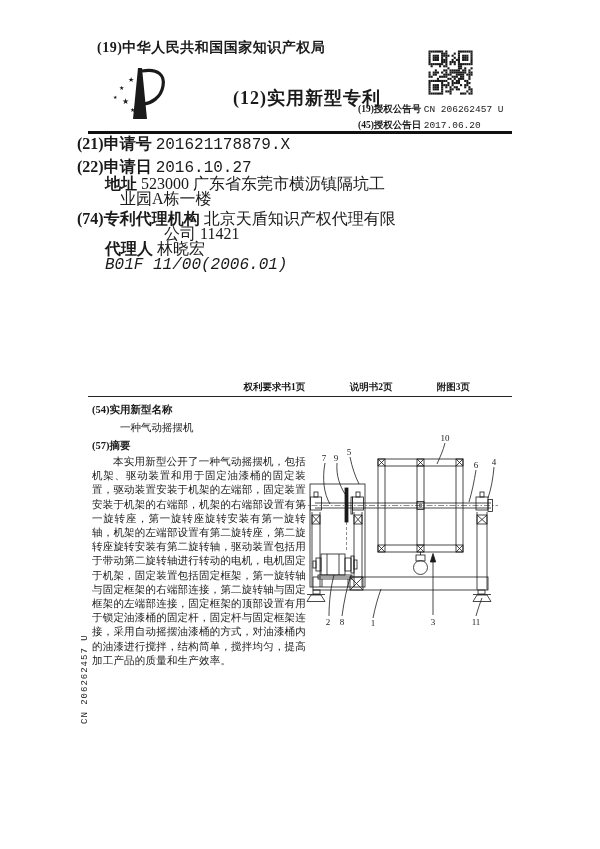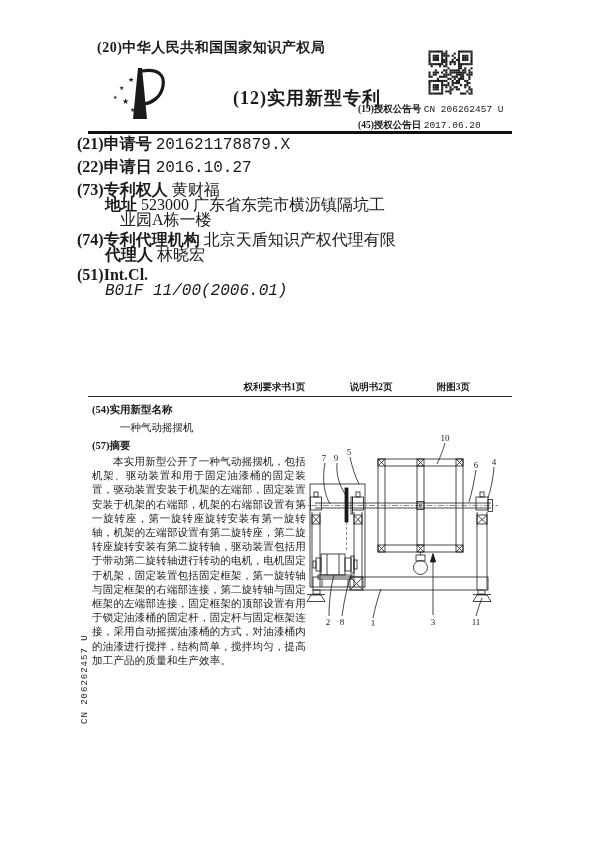--- a/index.html
+++ b/index.html
@@ -62,21 +62,21 @@
     transform:rotate(-90deg);transform-origin:left top;
     font-family:"Liberation Mono","DejaVu Sans Mono",monospace;
     font-size:9px;letter-spacing:1px;white-space:nowrap;color:#222;
   }
 </style>
 </head>
 <body>
 
 <div class="page">
 
-  <div class="office-name">(20)中华人民共和国国家知识产权局</div>
+  <div class="office-name">(19)中华人民共和国国家知识产权局</div>
 
   <div class="logo">
     <svg width="58" height="64" viewBox="0 0 58 64" aria-hidden="true">
       <polygon points="28,6 32,6 37,57 23,57" fill="#1a1a1a"></polygon>
       <path d="M32,9 C49,6 55,14 53,24 C51,36 41,41 34,42" fill="none" stroke="#1a1a1a" stroke-width="3.2"></path>
       <text x="18" y="20" font-size="7" fill="#1a1a1a">★</text>
       <text x="9" y="28" font-size="6" fill="#1a1a1a">★</text>
       <text x="3" y="37" font-size="5" fill="#1a1a1a">★</text>
       <text x="12" y="42" font-size="8" fill="#1a1a1a">★</text>
       <text x="20" y="50" font-size="6" fill="#1a1a1a">★</text>
@@ -340,41 +340,37 @@
 
   <div class="biblio">
     <div class="row">
       <span class="lbl">(21)申请号</span>
       <span class="num">201621178879.X</span>
     </div>
     <div class="row mt">
       <span class="lbl">(22)申请日</span>
       <span class="num">2016.10.27</span>
     </div>
-    <div class="row mt">
-      <span class="lbl">(73)专利权人</span>
-      <span>黄财福</span>
-    </div>
     <div class="row ind1">
       <span class="lbl">地址</span>
       <span>523000 广东省东莞市横沥镇隔坑工</span>
     </div>
     <div class="row ind2">
       <span>业园A栋一楼</span>
     </div>
     <div class="row mt-s">
       <span class="lbl">(74)专利代理机构</span>
       <span>北京天盾知识产权代理有限</span>
     </div>
+    <div class="row ind3">
+      <span>公司 11421</span>
+    </div>
     <div class="row ind1">
       <span class="lbl">代理人</span>
       <span>林晓宏</span>
-    </div>
-    <div class="row mt-s">
-      <span class="lbl">(51)Int.Cl.</span>
     </div>
     <div class="row ind1 italic">
       <span class="num italic">B01F 11/00(2006.01)</span>
     </div>
   </div>
 
   <div class="pages-line">
     <span>权利要求书1页</span>
     <span>说明书2页</span>
     <span>附图3页</span>

